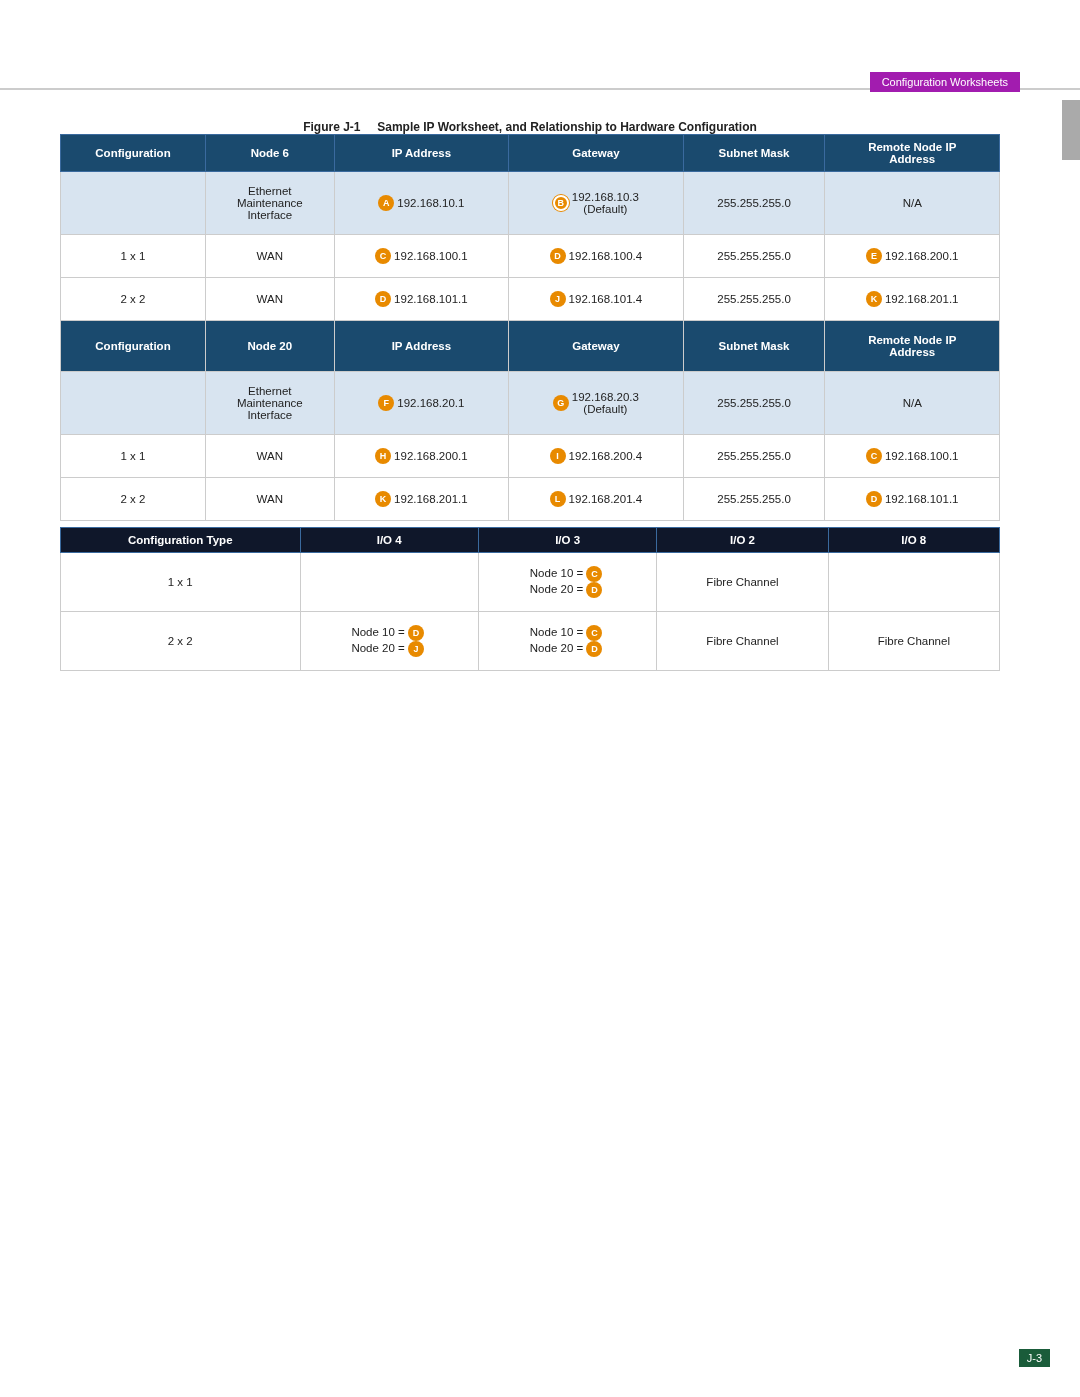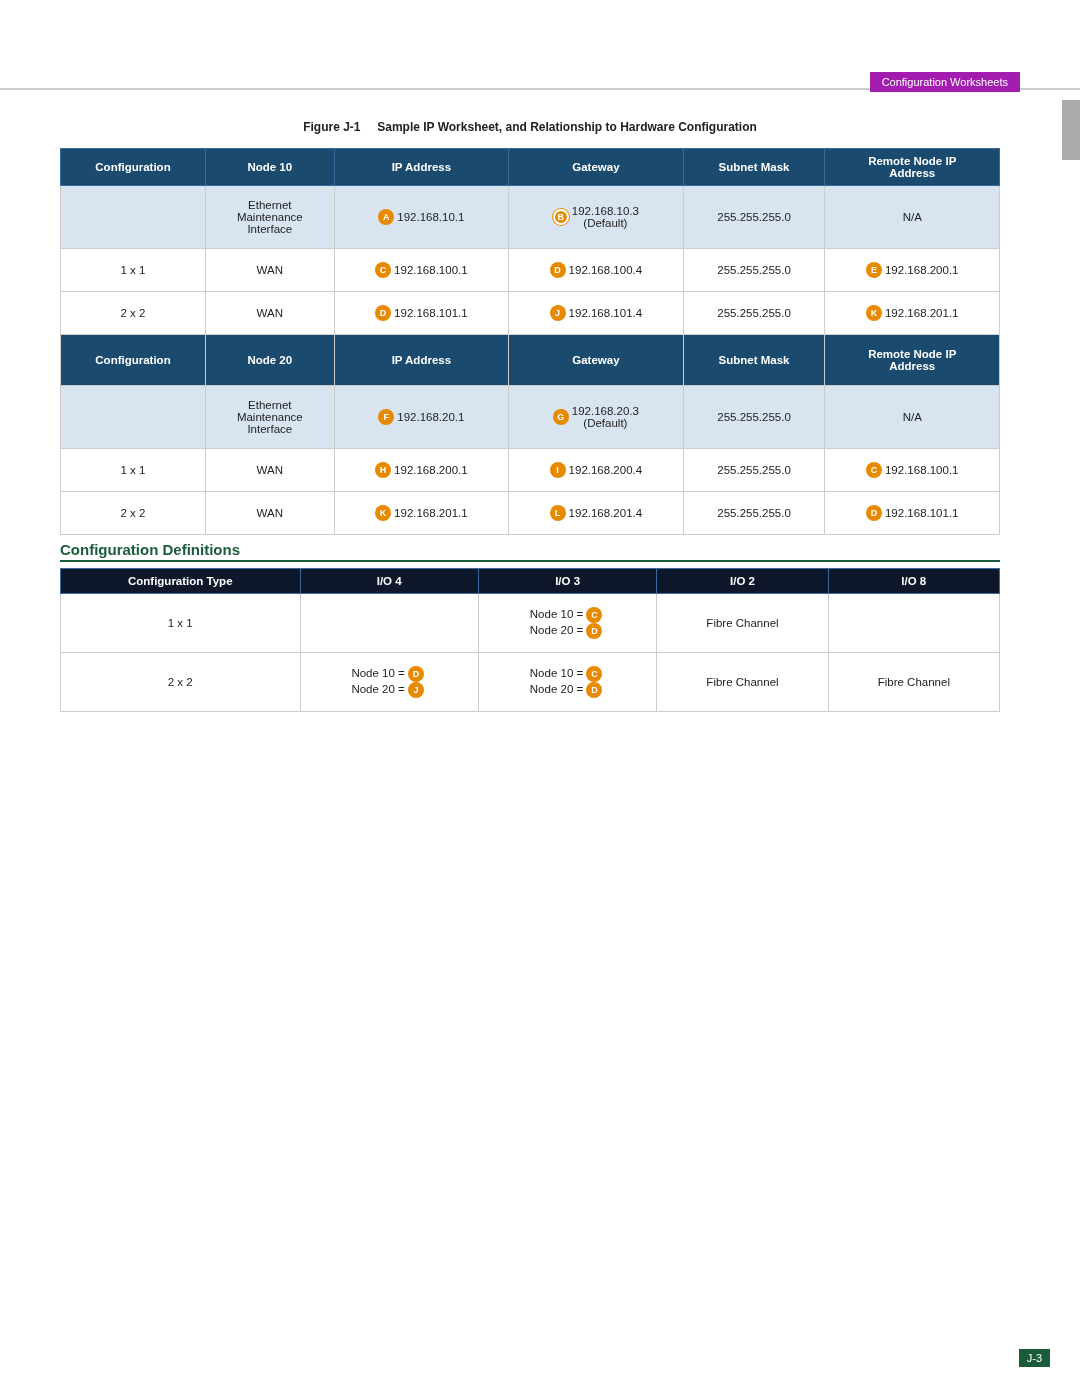--- a/index.html
+++ b/index.html
@@ -57,21 +57,20 @@
       top: 110px;
       left: 60px;
       right: 80px;
     }
 
     
     .figure-caption {
       text-align: center;
       font-size: 12px;
       font-weight: bold;
-      margin-bottom: 14px;
       margin-top: 10px;
     }
     .figure-caption .fig-num {
       font-weight: bold;
     }
 
     
     .section-heading {
       font-size: 15px;
       font-weight: bold;
@@ -162,21 +161,21 @@
     <span class="fig-num">Figure J-1</span>
     &nbsp;&nbsp;&nbsp;
     <span>Sample IP Worksheet, and Relationship to Hardware Configuration</span>
   </div>
 
 
   <table>
     <thead>
       <tr>
         <th>Configuration</th>
-        <th>Node 10</th>
+        <th>Node 6</th>
         <th>IP Address</th>
         <th>Gateway</th>
         <th>Subnet Mask</th>
         <th>Remote Node IP<br>Address</th>
       </tr>
     </thead>
     <tbody>
 
       <tr>
         <td style="background:#d8e4f0;"></td>
@@ -316,21 +315,20 @@
         <td>
           <div class="cell-with-icon">
             <span class="icon-circle ic-d">D</span>
             192.168.101.1
           </div>
         </td>
       </tr>
     </tbody>
   </table>
 
-  <div class="section-heading">Configuration Definitions</div>
 
   <table class="config-def-table">
     <thead>
       <tr>
         <th>Configuration Type</th>
         <th>I/O 4</th>
         <th>I/O 3</th>
         <th>I/O 2</th>
         <th>I/O 8</th>
       </tr>

